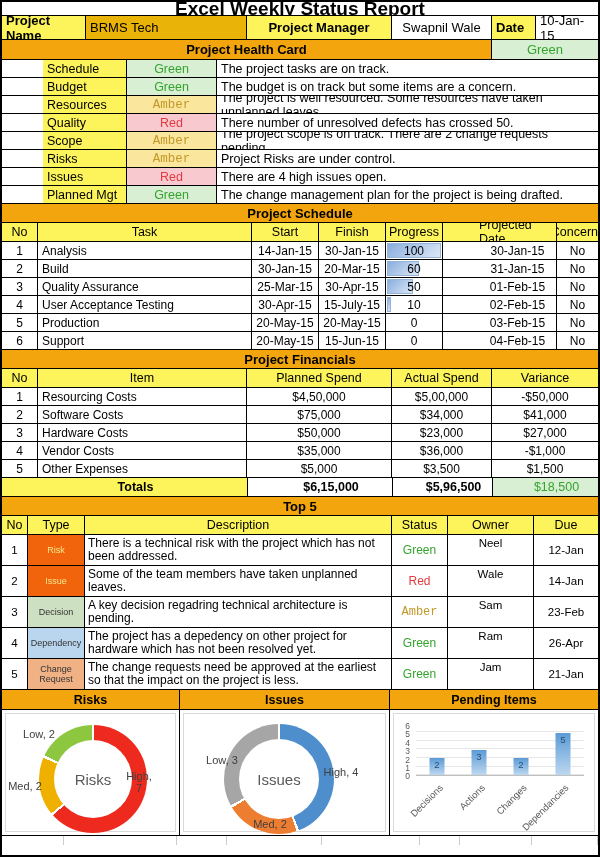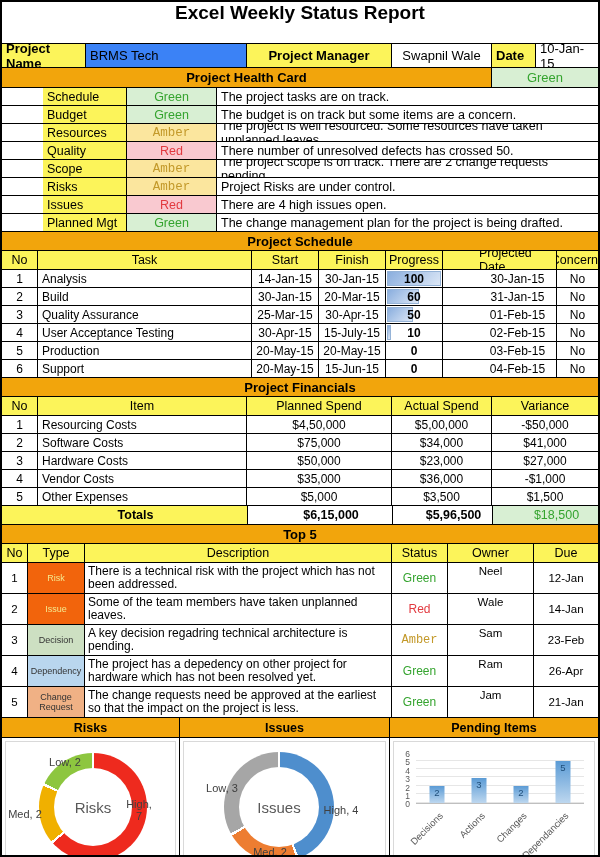--- a/index.html
+++ b/index.html
@@ -6,29 +6,29 @@
   body { font-family: "Liberation Sans", sans-serif; background: #fff; }
   .sheet {
     width: 600px; height: 857px; border: 2px solid #000; background: #fff;
     overflow: hidden; position: relative;
   }
   .row { display: flex; border-bottom: 1px solid #000; }
   .cell { border-right: 1px solid #000; overflow: hidden; }
   .cell:last-child { border-right: none; }
 
   
-  .title-row { height: 42px; justify-content: center; }
+  .title-row { height: 14px; align-items: center; justify-content: center; }
   .title-row .t { font-size: 19px; font-weight: bold; color: #000; }
 
   
   .info-row { height: 24px; }
   .info-row .cell { display: flex; align-items: center; font-size: 13px; padding: 4px 4px; }
   .ylabel { background: #FCF45A; font-weight: bold; }
   .info-name { flex: 0 0 84px; }
-  .info-namev { flex: 0 0 161px; background: #3b82f6; }
+  .info-namev { flex: 0 0 161px; background: #eab308; }
   .info-mgr { flex: 0 0 145px; justify-content: center; }
   .info-mgrv { flex: 0 0 100px; justify-content: center; }
   .info-date { flex: 0 0 44px; }
   .info-datev { flex: 1; justify-content: center; }
 
   
   .sect { height: 19px; background: #F2A50C; align-items: center; justify-content: center;
           font-size: 13px; font-weight: bold; color: #000; display: flex; }
   .hc-head { height: 20px; }
   .hc-head .gold { flex: 0 0 490px; background: #F2A50C; display: flex; align-items: center;
@@ -51,21 +51,21 @@
   .thead { height: 19px; background: #FCF45A; font-size: 12.5px; }
   .thead .cell { display: flex; align-items: center; justify-content: center; color: #000; }
   .trow { height: 18px; font-size: 12px; }
   .trow .cell { display: flex; align-items: center; justify-content: center; color: #000; background: #fff; }
   .left { justify-content: flex-start !important; padding-left: 4px; }
 
   
   .c-no { flex: 0 0 36px; } .c-task { flex: 0 0 214px; } .c-start { flex: 0 0 67px; }
   .c-finish { flex: 0 0 67px; } .c-prog { flex: 0 0 57px; } .c-proj { flex: 0 0 78px; margin-left: 36px; }
   .c-conc { flex: 1; }
-  .pwrap { position: relative; width: 100%; height: 100%; font-weight: bold; }
+  .pwrap { position: relative; width: 100%; height: 100%; }
   .pbar { position: absolute; left: 1px; top: 1px; bottom: 1px;
           background: linear-gradient(135deg, #8AAEDE, #DCE7F6); border: 1px solid #95B3D7; }
   .pval { position: absolute; inset: 0; display: flex; align-items: center; justify-content: center; }
 
   
   .f-no { flex: 0 0 36px; } .f-item { flex: 0 0 209px; } .f-plan { flex: 0 0 145px; }
   .f-act { flex: 0 0 100px; } .f-var { flex: 1; }
   .tot-row { height: 19px; font-size: 12.5px; }
   .tot-row .cell { display: flex; align-items: center; justify-content: center; padding-left: 22px; }
   .tot-label { flex: 0 0 246px; background: #FCF45A; font-weight: bold; }
@@ -97,25 +97,25 @@
   .chart-box { position: absolute; inset: 3px; border: 1px solid #D9D9D9; background: #fff; }
   .donut { position: absolute; border-radius: 50%; }
   .donut::after { content: ""; position: absolute; inset: 15px; background: #fff; border-radius: 50%; }
   .p1 .donut { left: 33px; top: 11px; width: 108px; height: 108px; }
   .p2 .donut { left: 40px; top: 10px; width: 110px; height: 110px; }
   .donut-center { position: absolute; display: flex; align-items: center; justify-content: center;
                   font-size: 15px; color: #595959; }
   .p1 .donut-center { left: 33px; top: 11px; width: 108px; height: 108px; }
   .p2 .donut-center { left: 40px; top: 10px; width: 110px; height: 110px; }
   .dlabel { position: absolute; font-size: 11px; color: #404040; text-align: center; line-height: 12px; }
-  .r-low  { left: 42px; top: 14px; width: 34px; }
+  .r-low  { left: 16px; top: 14px; width: 34px; }
   .r-med  { left: 2px;  top: 66px; width: 34px; }
   .r-high { left: 118px; top: 56px; width: 30px; }
   .i-low  { left: 12px; top: 40px; width: 52px; }
-  .i-high { left: 130px; top: 62px; width: 54px; }
+  .i-high { left: 130px; top: 52px; width: 54px; }
   .i-med  { left: 60px; top: 104px; width: 52px; }
 
   
   .yticks span { position: absolute; left: 6px; width: 10px; font-size: 8.5px; color: #595959; text-align: right; }
   .plot { position: absolute; left: 22px; right: 10px; top: 11px; height: 51px;
           border-bottom: 1px solid #BFBFBF;
           background-image: repeating-linear-gradient(to top, #E6E6E6 0 1px, transparent 1px 8.5px);
           display: flex; }
   .slot { flex: 1; position: relative; height: 100%; }
   .bar { position: absolute; bottom: 0; left: 50%; transform: translateX(-50%); width: 15px;

